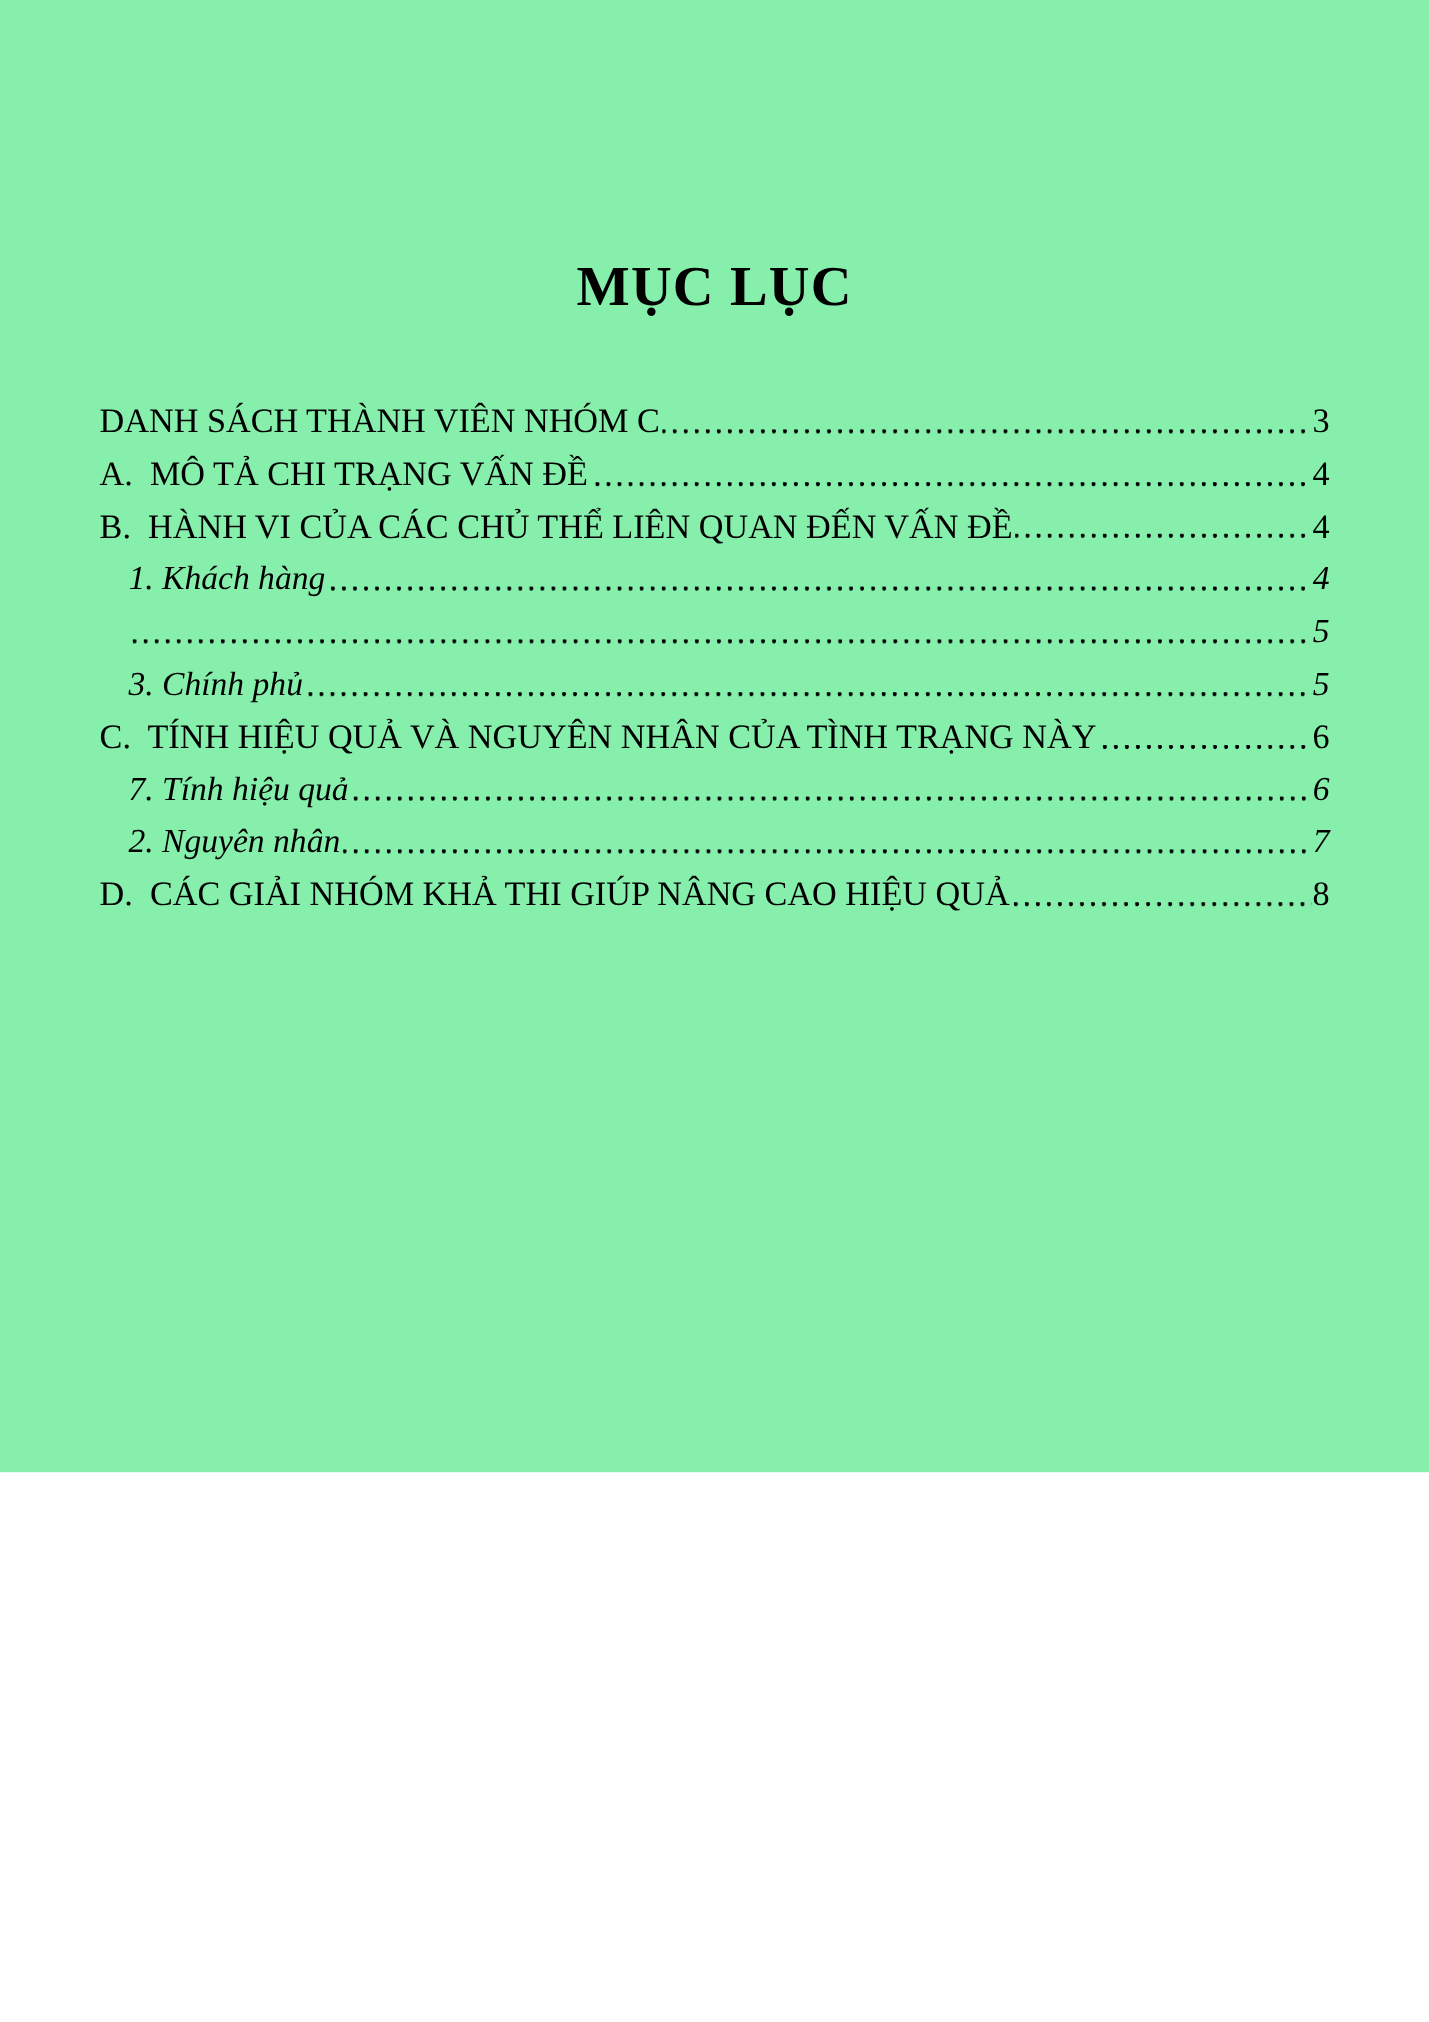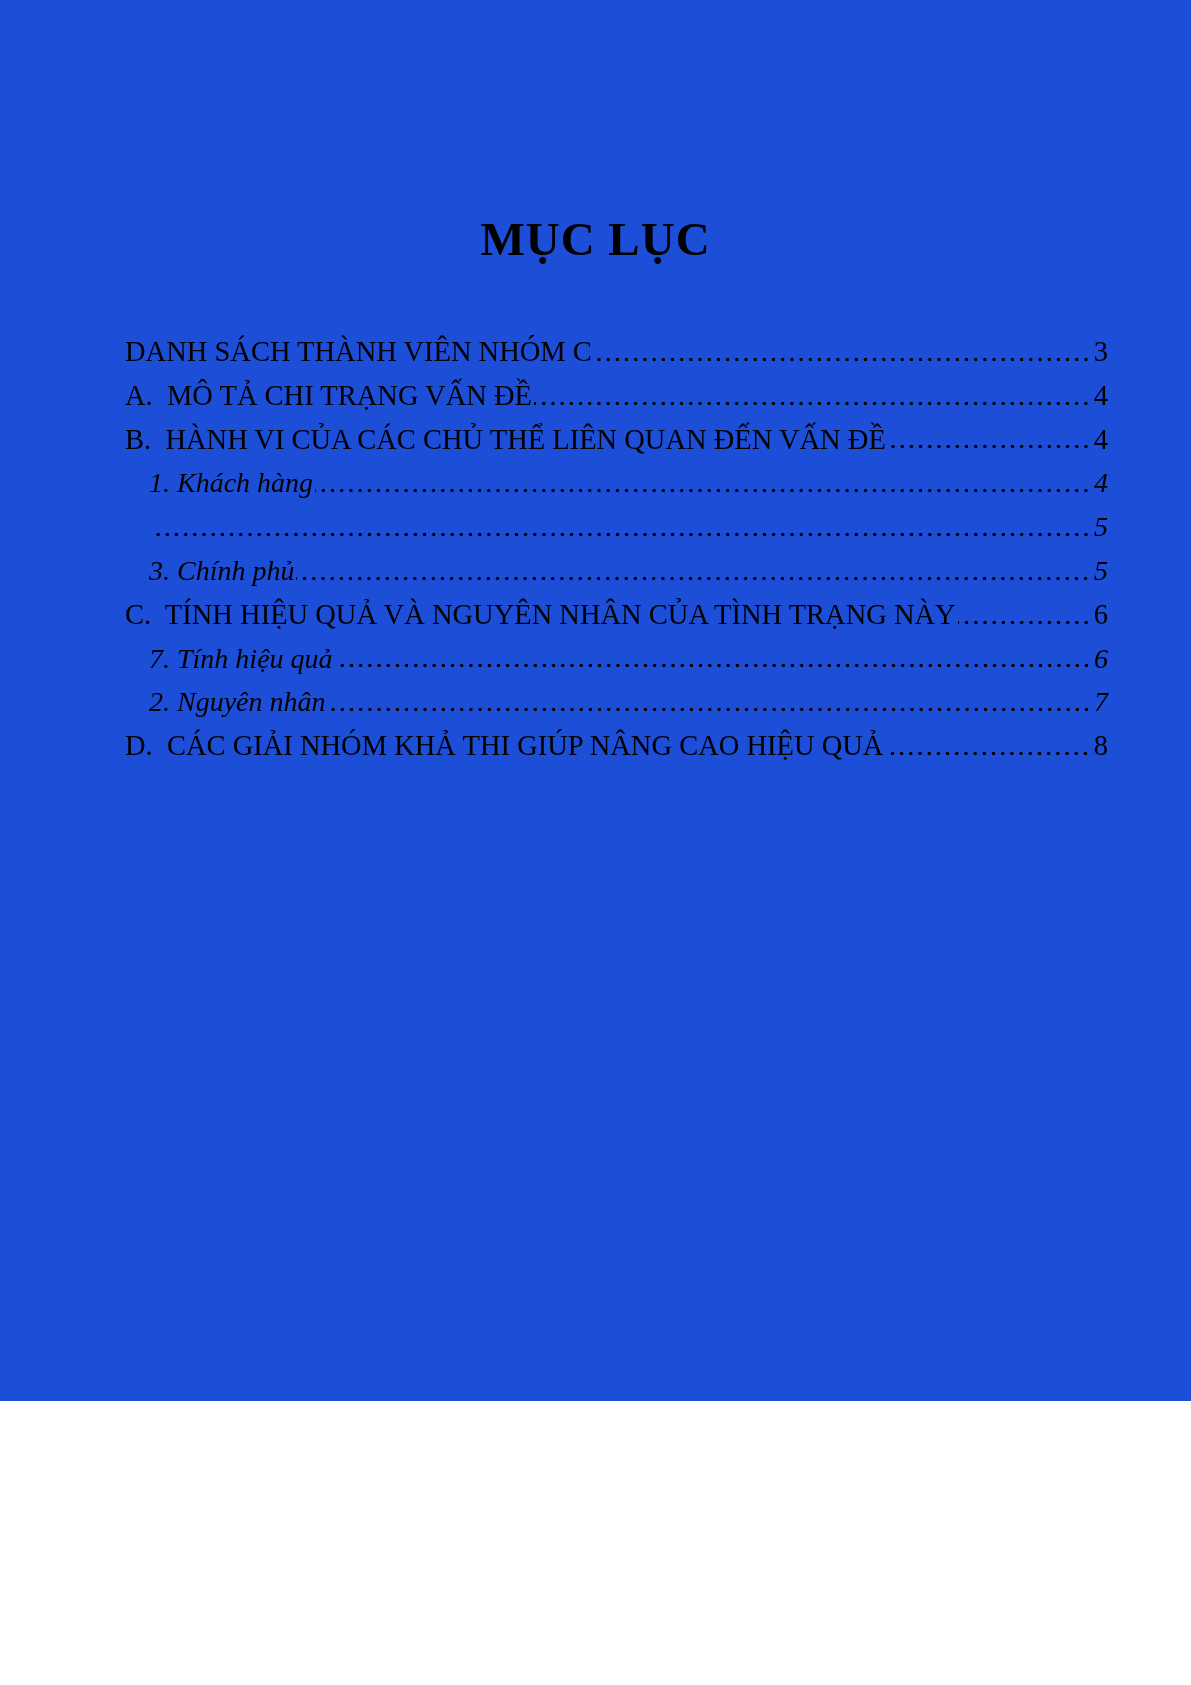--- a/index.html
+++ b/index.html
@@ -1,21 +1,21 @@
 <!DOCTYPE html>
 <html><head>
 <meta charset="utf-8">
 <style>
   * { margin: 0; padding: 0; box-sizing: border-box; }
   html, body { background: #ffffff; }
   .page {
     position: relative;
     width: 1191px;
-    height: 1401px;
-    background: #1d4ed8;
+    height: 1227px;
+    background: #86efac;
     overflow: hidden;
     font-family: "Liberation Serif", "DejaVu Serif", serif;
     color: #000000;
   }
   .title {
     position: absolute;
     top: 210px;
     left: 0;
     width: 100%;
     text-align: center;
@@ -30,21 +30,20 @@
     top: 330px;
     left: 83px;
     width: 1025px;
   }
   .toc-row {
     display: flex;
     align-items: stretch;
     height: 43.8px;
     font-size: 28.5px;
     color: #000000;
-    margin-left: 42px;
   }
   .toc-row.level-1 { padding-left: 24px; font-size: 28px; font-style: italic; }
   .toc-label {
     white-space: pre;
     line-height: 43.8px;
     flex: 0 0 auto;
   }
   .leader {
     flex: 1 1 auto;
     align-self: flex-end;

